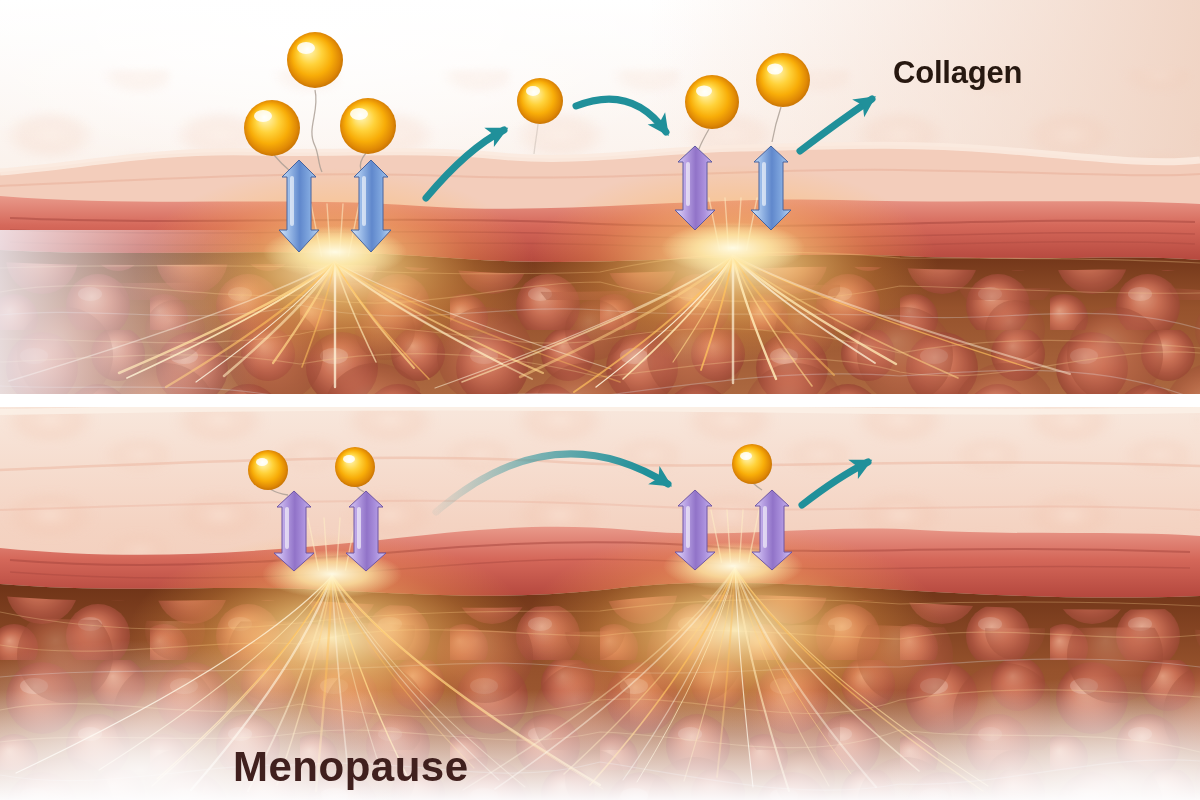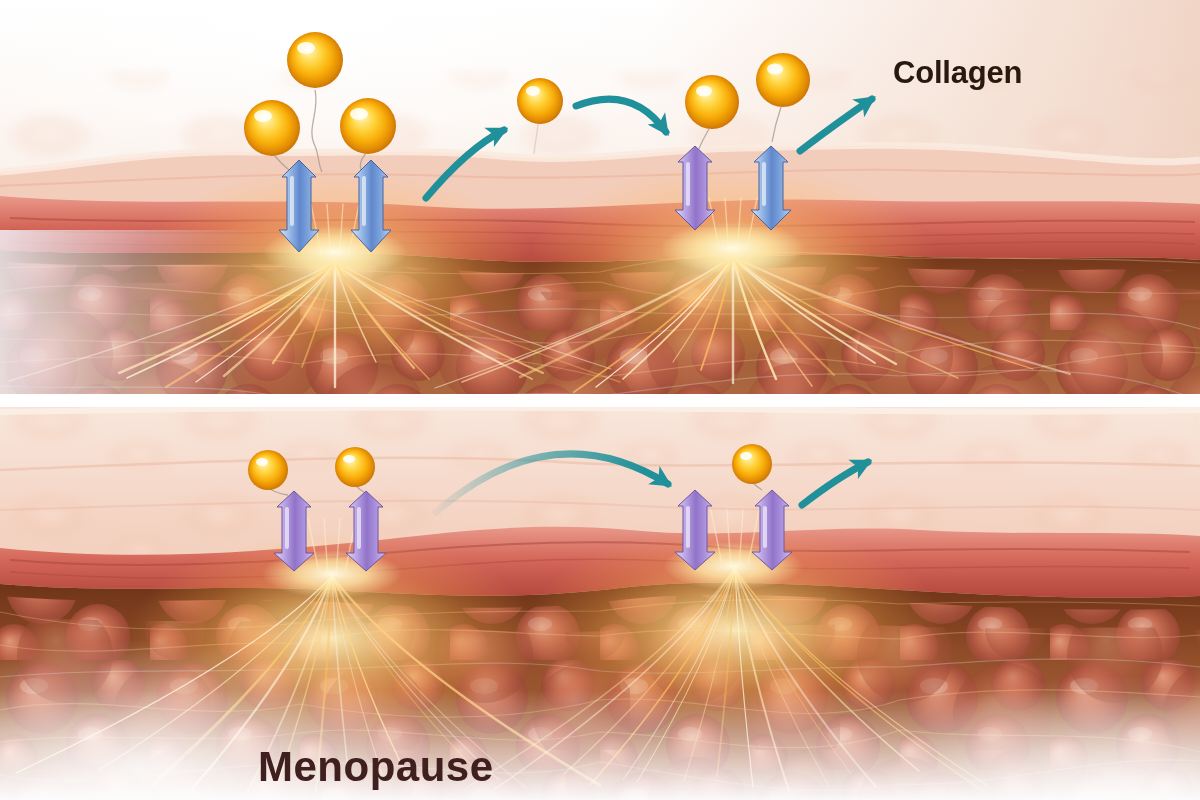--- a/index.html
+++ b/index.html
@@ -1,21 +1,21 @@
 <!DOCTYPE html>
 <html><head>
 <meta charset="utf-8">
 <style>
   html,body{margin:0;padding:0;background:#e8e8e8;font-family:"Liberation Sans",sans-serif;}
   #stage{position:relative;width:1200px;height:800px;overflow:hidden;background:#fff;padding-left:48px;}
   #scene{position:absolute;left:0;top:0;}
   .lbl{position:absolute;font-weight:700;color:#271810;line-height:1.18;letter-spacing:-0.2px;}
   #collagen-label{left:893px;top:55px;font-size:31px;}
   #collagen-production-label{left:893px;top:423px;font-size:31px;width:200px;}
-  #menopause-label{left:233px;top:742px;font-size:42px;color:#40201e;letter-spacing:0.5px;margin-left:25px;}
+  #menopause-label{left:233px;top:742px;font-size:42px;color:#40201e;letter-spacing:0.5px;}
 </style>
 </head>
 <body>
 
 <div id="stage">
 
 <svg id="scene" width="1200" height="800" viewBox="0 0 1200 800">
 <defs>
   <clipPath id="clipTop">
           <rect x="0" y="0" width="1200" height="394"></rect>

